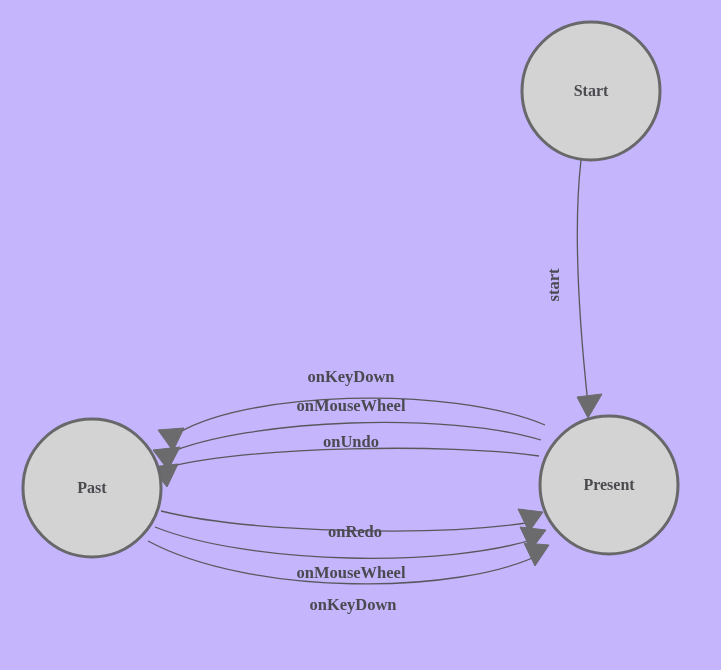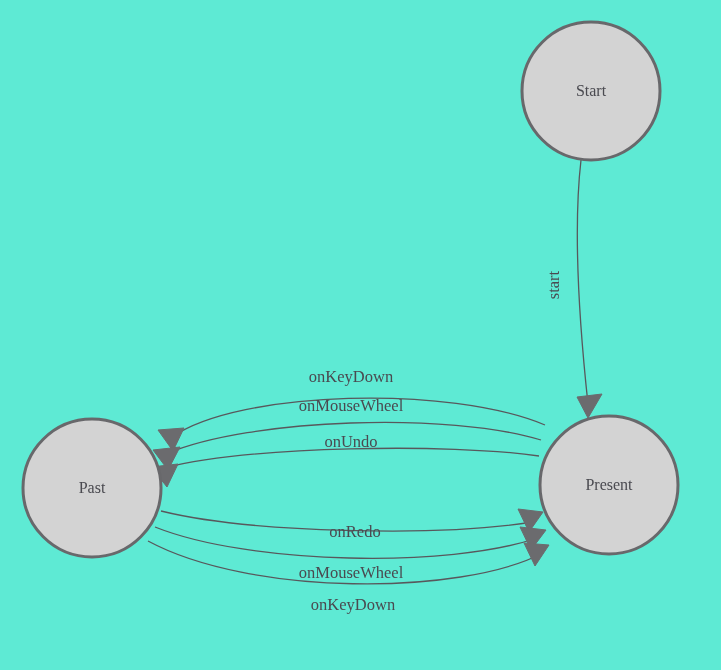--- a/index.html
+++ b/index.html
@@ -7,22 +7,23 @@
     padding: 0;
     background: #ffffff;
   }
   body {
     font-family: "Liberation Serif", "DejaVu Serif", serif;
   }
   #diagram-canvas {
     position: relative;
     width: 721px;
     height: 670px;
-    background: #5eead4;
+    background: #c4b5fd;
     overflow: hidden;
+    font-weight: bold;
   }
   #graph-svg {
     position: absolute;
     top: 0;
     left: 0;
     width: 721px;
     height: 670px;
   }
   .node-circle {
     fill: #d3d3d3;

